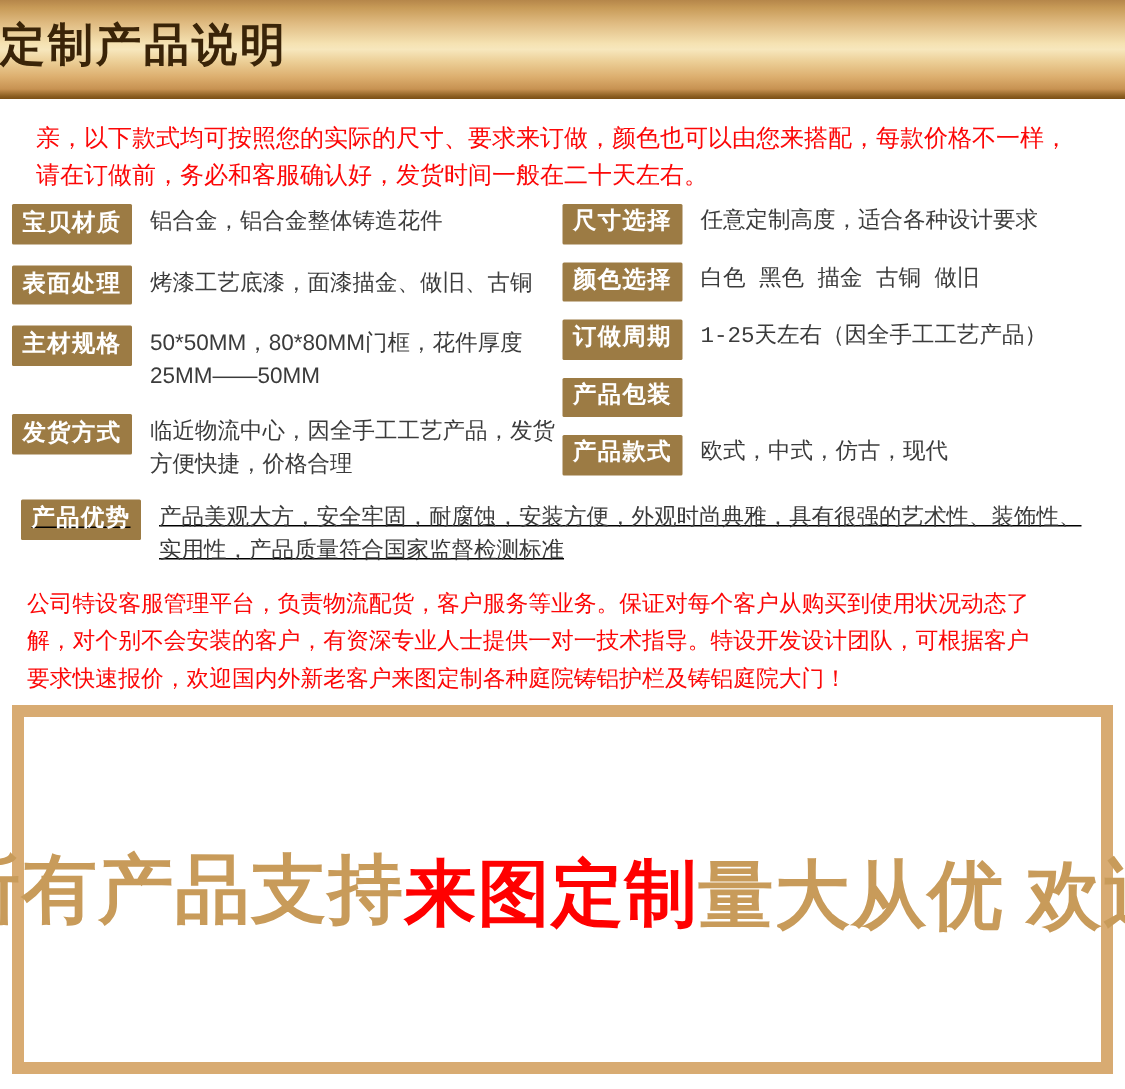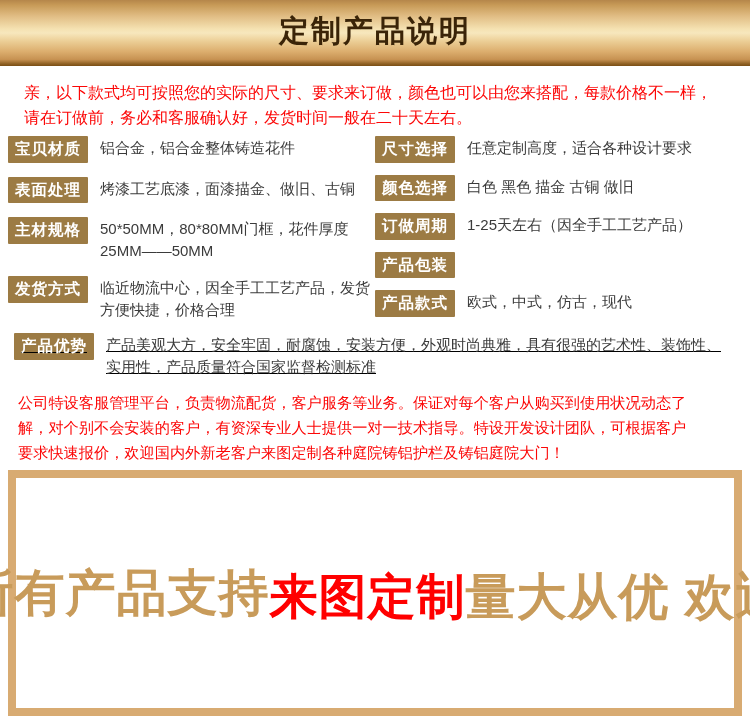--- a/index.html
+++ b/index.html
@@ -26,21 +26,21 @@
         #e0bc83 24%,
         #f5e2b2 44%,
         #f7e7bd 50%,
         #eccf97 62%,
         #dcae6e 78%,
         #c79252 90%,
         #8d5f22 97%,
         #7a4f16 100%);
     display: flex;
     align-items: center;
-    justify-content: center;
+    justify-content: flex-start;
     box-sizing: border-box;
     padding-bottom: 5px;
   }
   .header-title {
     font-size: 30px;
     font-weight: bold;
     color: #3a2408;
     letter-spacing: 2px;
     line-height: 1;
   }
@@ -71,21 +71,21 @@
     box-sizing: border-box;
   }
   .spec-col.left  { padding-left: 2px; }
   .spec-col.right { padding-left: 0px; }
 
   .spec-row {
     display: flex;
     align-items: flex-start;
     margin-bottom: 14px;
   }
-  .spec-row.tight { margin-bottom: 12px; }
+  .spec-row.tight { margin-bottom: 12px; font-family: Liberation Mono, monospace; }
 
   .spec-badge {
     flex: 0 0 auto;
     background: #9c7b44;
     color: #ffffff;
     font-size: 15.5px;
     font-weight: bold;
     line-height: 1;
     padding: 5px 7px 6px 7px;
     letter-spacing: 1px;

